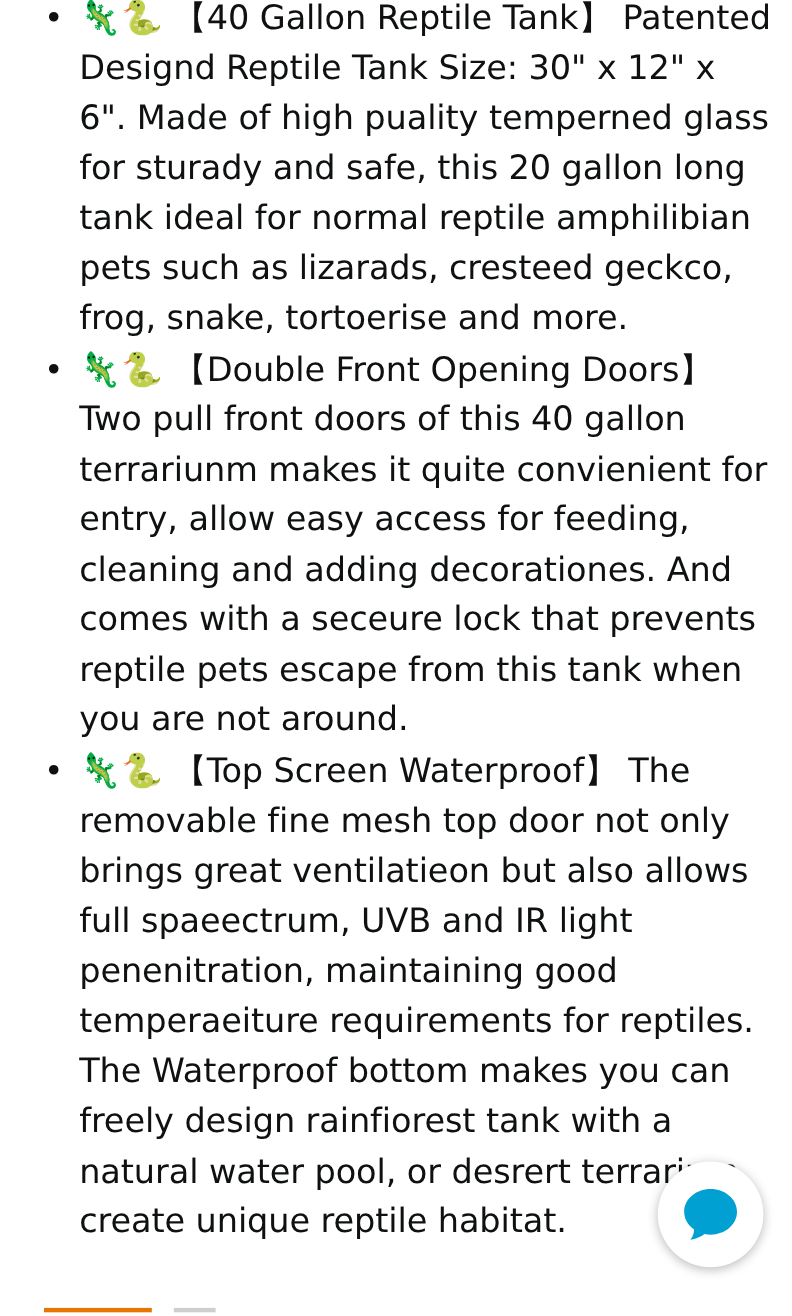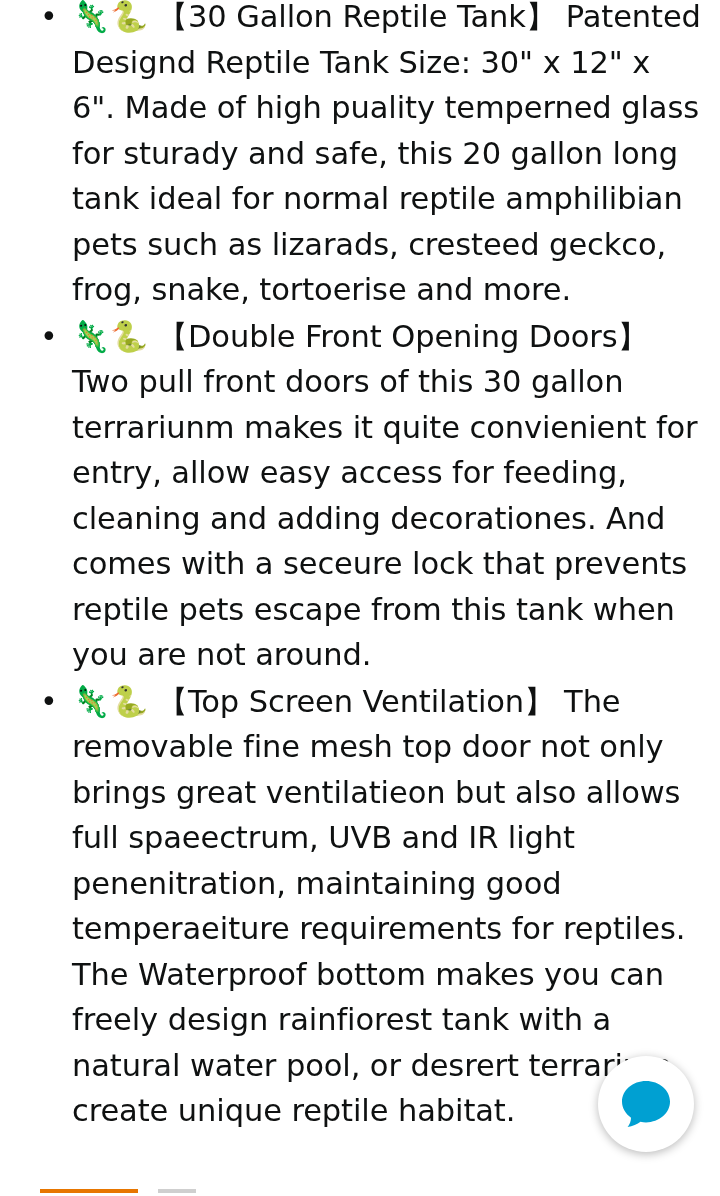--- a/index.html
+++ b/index.html
@@ -99,35 +99,35 @@
 </head>
 <body>
 
 <div class="page">
 
   <ul class="feature-list">
 
     <li>
       <span class="bullet">•</span>
       <span class="emoji">🦎🐍</span>
-       <span>【30 Gallon Reptile Tank】</span>
+       <span>【40 Gallon Reptile Tank】</span>
        <span>Patented Designd Reptile Tank Size: 30" x 12" x 6". Made of high puality temperned glass for sturady and safe, this 20 gallon long tank ideal for normal reptile amphilibian pets such as lizarads, cresteed geckco, frog, snake, tortoerise and more.</span>
     </li>
 
     <li>
       <span class="bullet">•</span>
       <span class="emoji">🦎🐍</span>
        <span>【Double Front Opening Doors】</span>
-       <span>Two pull front doors of this 30 gallon terrariunm makes it quite convienient for entry, allow easy access for feeding, cleaning and adding decorationes. And comes with a seceure lock that prevents reptile pets escape from this tank when you are not around.</span>
+       <span>Two pull front doors of this 40 gallon terrariunm makes it quite convienient for entry, allow easy access for feeding, cleaning and adding decorationes. And comes with a seceure lock that prevents reptile pets escape from this tank when you are not around.</span>
     </li>
 
     <li>
       <span class="bullet">•</span>
       <span class="emoji">🦎🐍</span>
-       <span>【Top Screen Ventilation】</span>
+       <span>【Top Screen Waterproof】</span>
        <span>The removable fine mesh top door not only brings great ventilatieon but also allows full spaeectrum, UVB and IR light penenitration, maintaining good temperaeiture requirements for reptiles. The Waterproof bottom makes you can freely design rainfiorest tank with a natural water pool, or desrert terrarium, create unique reptile habitat.</span>
     </li>
 
   </ul>
 
   <div class="chat-bubble">
     <span>
       <svg width="56" height="56" viewBox="0 0 56 56" aria-hidden="true">
         <path d="M28 5C14.8 5 4 14.2 4 25.6c0 6.5 3.5 12.3 9 16.1 0 3.2-1.3 6.9-3.4 9.3 4.9-.6 9.8-2.8 12.9-5.2 1.8.4 3.6.6 5.5.6 13.2 0 24-9.2 24-20.8C52 14.2 41.2 5 28 5z" fill="#00a0d2"></path>
       </svg>

